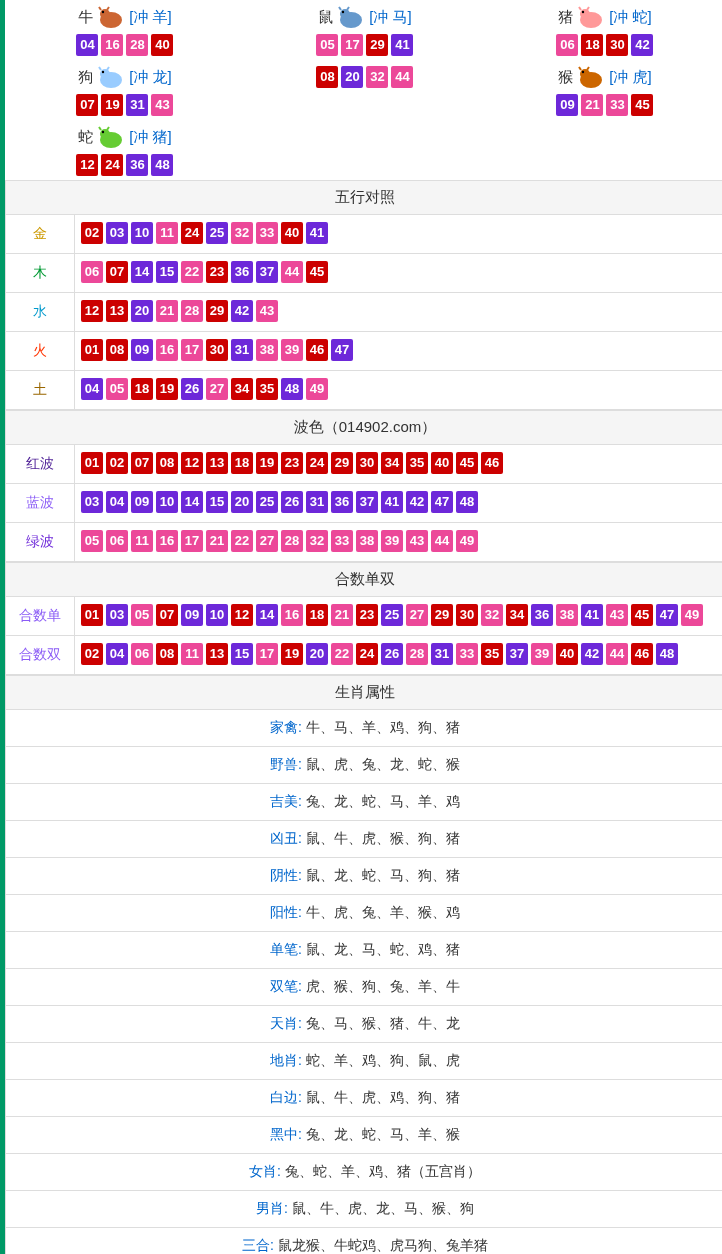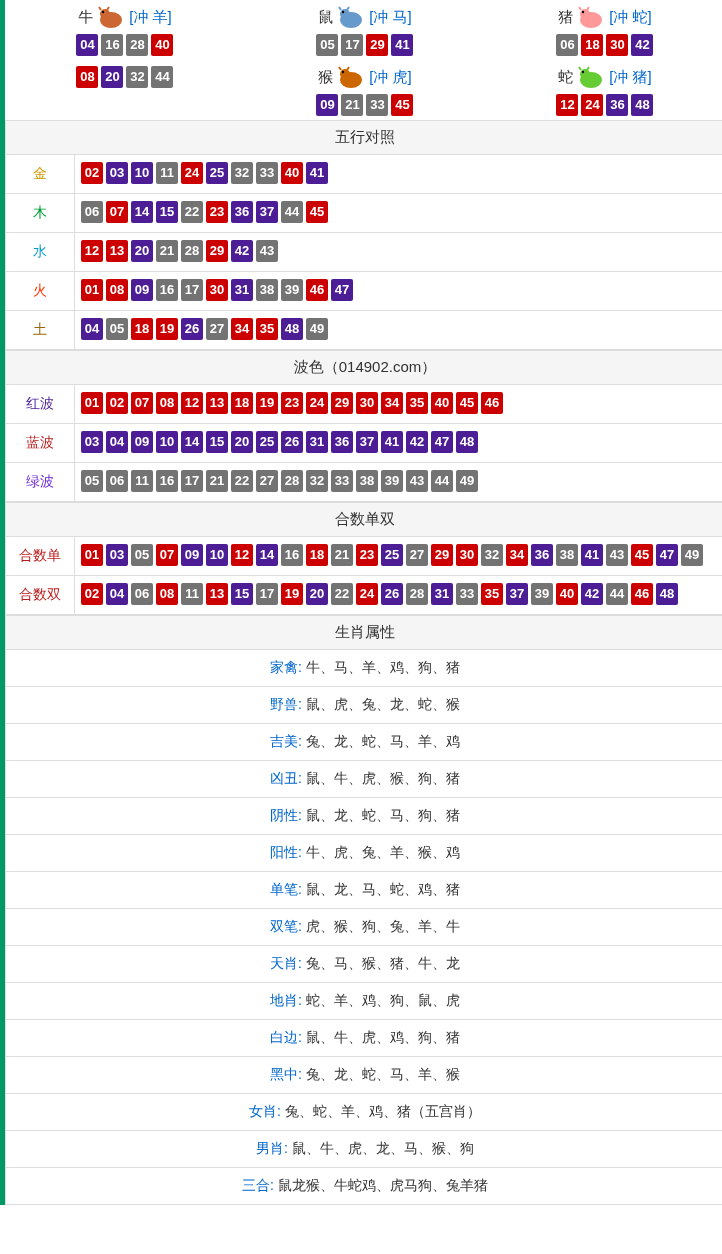--- a/index.html
+++ b/index.html
@@ -7,33 +7,33 @@
   .zodiac-grid{display:flex;flex-wrap:wrap}
   .zodiac-cell{width:33.33%;box-sizing:border-box;text-align:center;padding:6px 12px 4px}
   .zodiac-label{margin-bottom:4px}
   .zodiac-label .animal{font-size:15px}
   .zodiac-label .clash{color:#0066cc;font-size:15px}
   .animal-icon{display:inline-block;width:32px;height:24px;vertical-align:middle;margin:0 2px}
   .animal-icon svg{width:100%;height:100%}
   .numrow{display:flex;justify-content:center;gap:3px;padding:0 4px;flex-wrap:wrap}
   .num{display:inline-block;width:22px;height:22px;line-height:22px;text-align:center;color:#fff;font-size:13px;font-weight:bold;border-radius:2px}
   .num.r{background:#cc0000}
-  .num.b{background:#4c1d95}
-  .num.g{background:#737373}
+  .num.b{background:#6d28d9}
+  .num.g{background:#ec4899}
   table{width:100%;border-collapse:collapse}
   td,th{border:1px solid #ddd;padding:7px 6px;font-size:14px}
   .section-header{text-align:center;background:#f5f5f5;font-size:15px;color:#333}
   .row-label{width:56px;text-align:center;color:#555}
   .row-label.gold{color:#cc9900}
   .row-label.wood{color:#009933}
   .row-label.water{color:#0099cc}
   .row-label.fire{color:#ff3300}
   .row-label.earth{color:#996600}
   .row-label.red{color:#4c1d95}
-  .row-label.blue{color:#b91c1c}
+  .row-label.blue{color:#8b5cf6}
   .row-label.green{color:#6d28d9}
   .num-cell .num{margin-right:3px;margin-bottom:2px;vertical-align:middle}
   .attr-row{text-align:center;padding:9px}
   .attr-label{color:#0066cc}
 </style>
 </head>
 <body>
 
 <div class="container">
 
@@ -74,20 +74,34 @@
               <path d="M6 4 L4 1 M12 4 L14 1" stroke="#ff9999" stroke-width="2"></path>
             </svg></span><span class="clash">[冲 蛇]</span></div>
         <div class="numrow">
           <span class="num g">06</span>
           <span class="num r">18</span>
           <span class="num r">30</span>
           <span class="num b">42</span>
         </div>
       </div>
       <div class="zodiac-cell">
+        <div class="zodiac-label"><span class="animal">狗</span><span class="animal-icon"><svg viewBox="0 0 32 24">
+              <ellipse cx="16" cy="14" rx="11" ry="8" fill="#99ccff"></ellipse>
+              <circle cx="10" cy="8" r="5" fill="#99ccff"></circle>
+              <circle cx="8" cy="6" r="1.2" fill="#000"></circle>
+              <path d="M6 4 L4 1 M12 4 L14 1" stroke="#99ccff" stroke-width="2"></path>
+            </svg></span><span class="clash">[冲 龙]</span></div>
+        <div class="numrow">
+          <span class="num r">07</span>
+          <span class="num r">19</span>
+          <span class="num b">31</span>
+          <span class="num g">43</span>
+        </div>
+      </div>
+      <div class="zodiac-cell">
         <div class="numrow">
           <span class="num r">08</span>
           <span class="num b">20</span>
           <span class="num g">32</span>
           <span class="num g">44</span>
         </div>
       </div>
       <div class="zodiac-cell">
         <div class="zodiac-label"><span class="animal">猴</span><span class="animal-icon"><svg viewBox="0 0 32 24">
               <ellipse cx="16" cy="14" rx="11" ry="8" fill="#cc6600"></ellipse>

